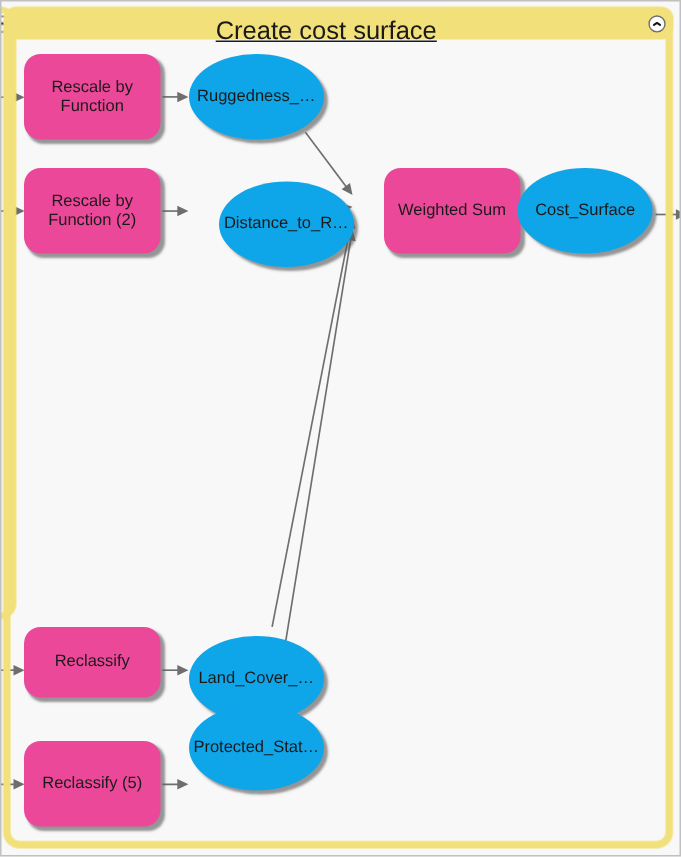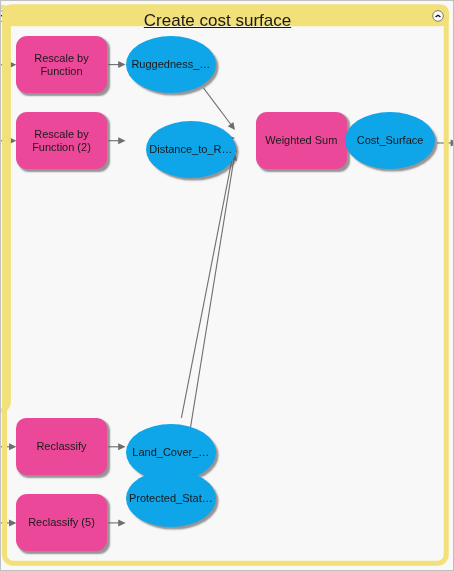--- a/index.html
+++ b/index.html
@@ -100,21 +100,21 @@
       </div>
       <div class="node data" style="left: 125.9px; top: 121px; width: 89.9px; height: 57px; margin-left: 20px;">
         <span>Distance_to_R…</span>
       </div>
       <div class="node tool" style="left: 235px; top: 112.2px; width: 90.7px; height: 57px; margin-left: 21px;">
         <span>Weighted Sum</span>
       </div>
       <div class="node data" style="left: 345.3px; top: 112.2px; width: 89.6px; height: 57px; text-align: center;">
         <span>Cost_Surface</span>
       </div>
-      <div class="node tool" style="left: 16.4px; top: 418.3px; width: 90.2px; height: 57px; border-radius: 10px;">
+      <div class="node tool" style="left: 16.4px; top: 418.3px; width: 90.2px; height: 47px;">
         <span>Reclassify</span>
       </div>
       <div class="node data" style="left: 125.9px; top: 424px; width: 89.9px; height: 57px;">
         <span>Land_Cover_…</span>
       </div>
       <div class="node tool" style="left: 16.4px; top: 494.4px; width: 90.2px; height: 57px;">
         <span>Reclassify (5)</span>
       </div>
       <div class="node data" style="left: 125.9px; top: 470px; width: 89.9px; height: 57px;">
         <span>Protected_Stat…</span>

